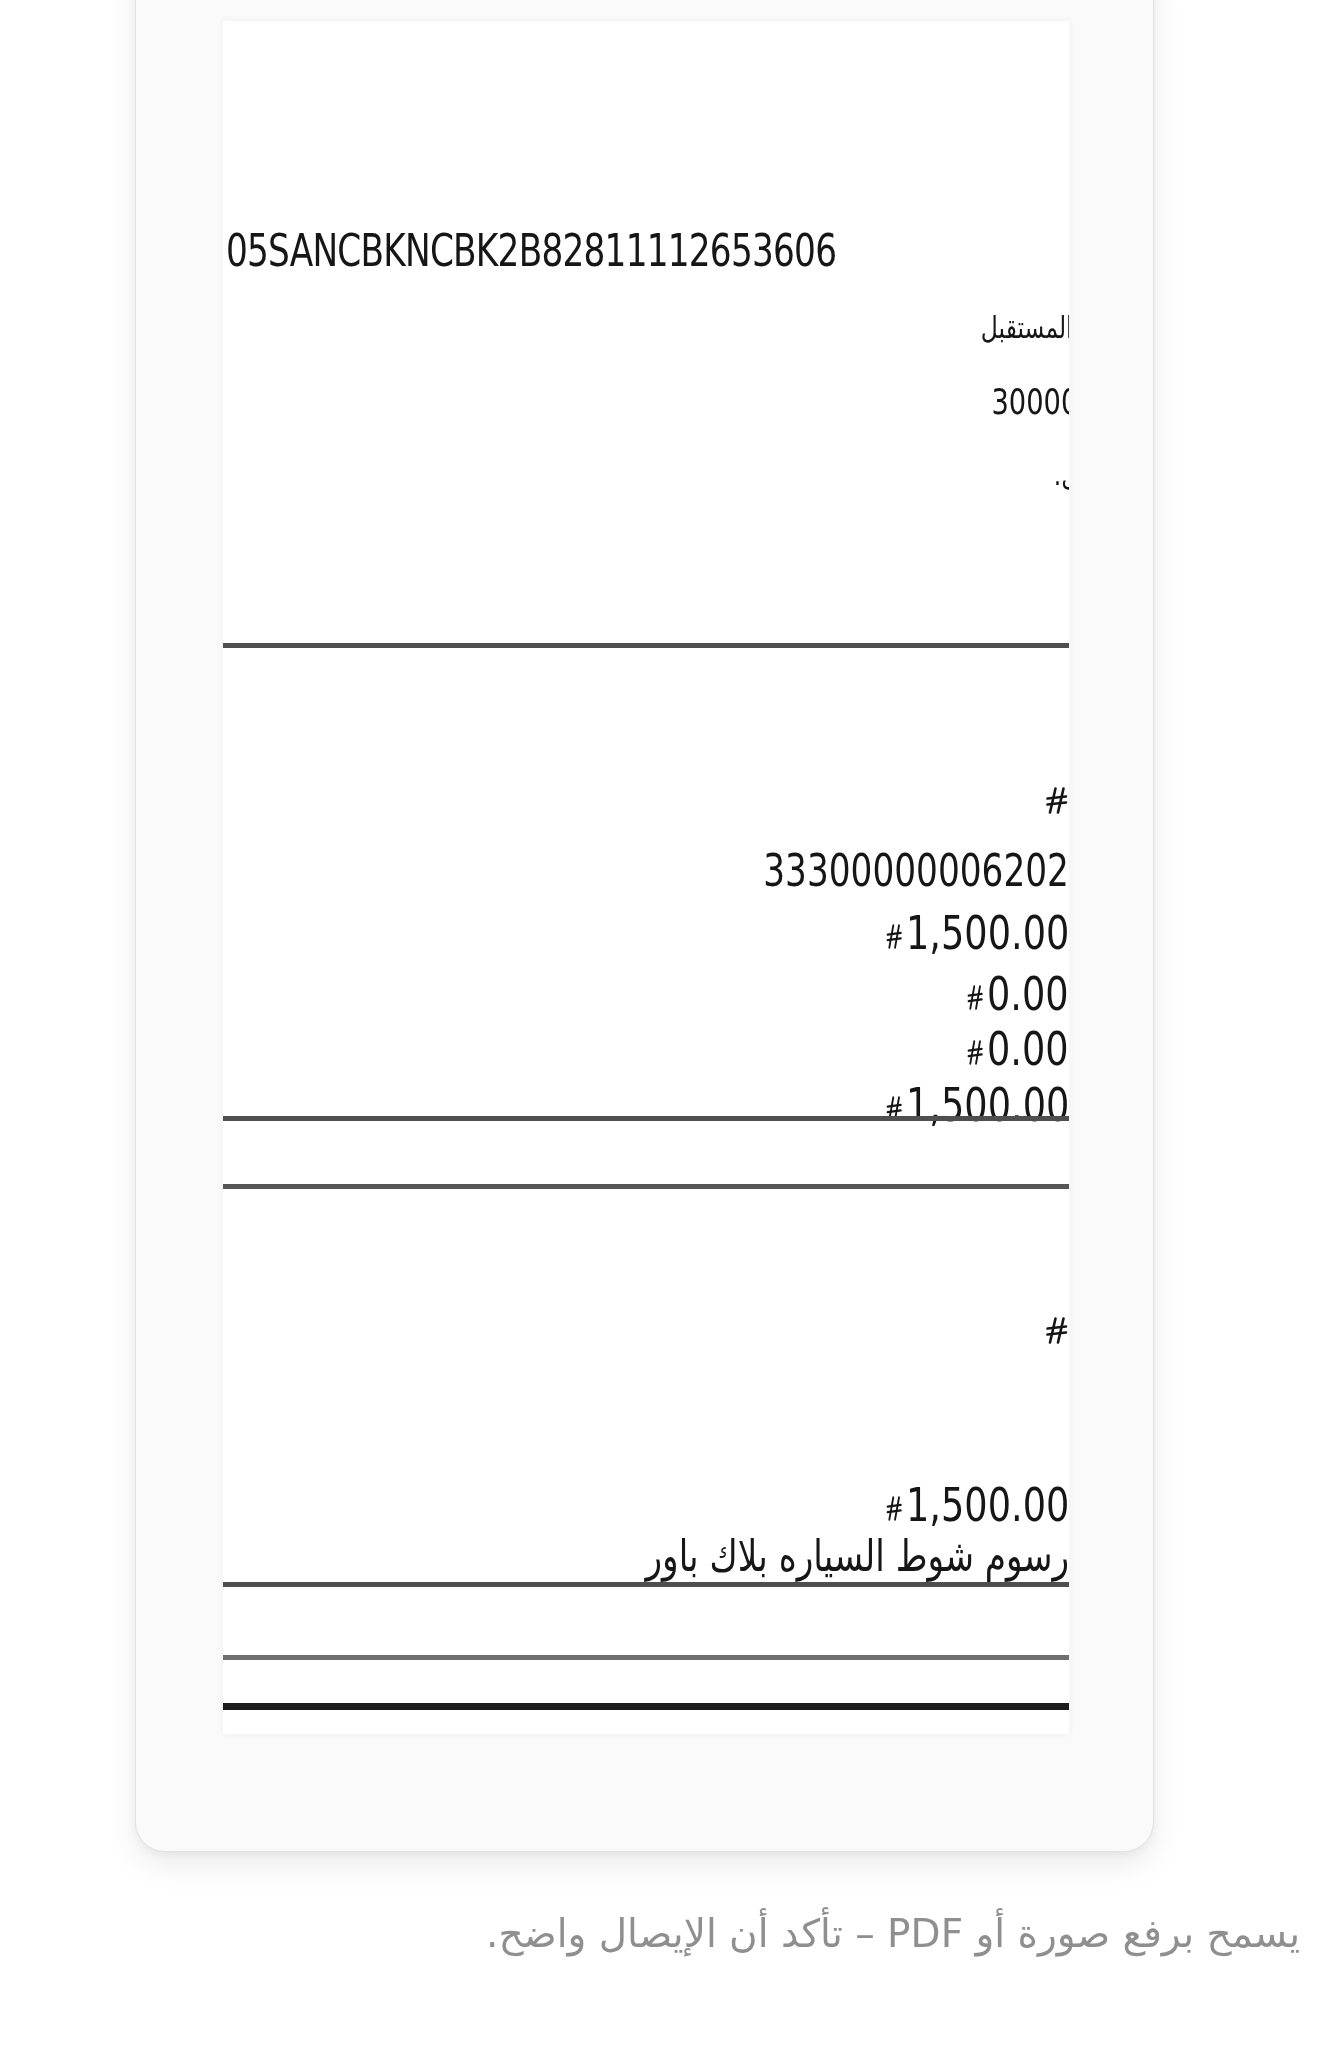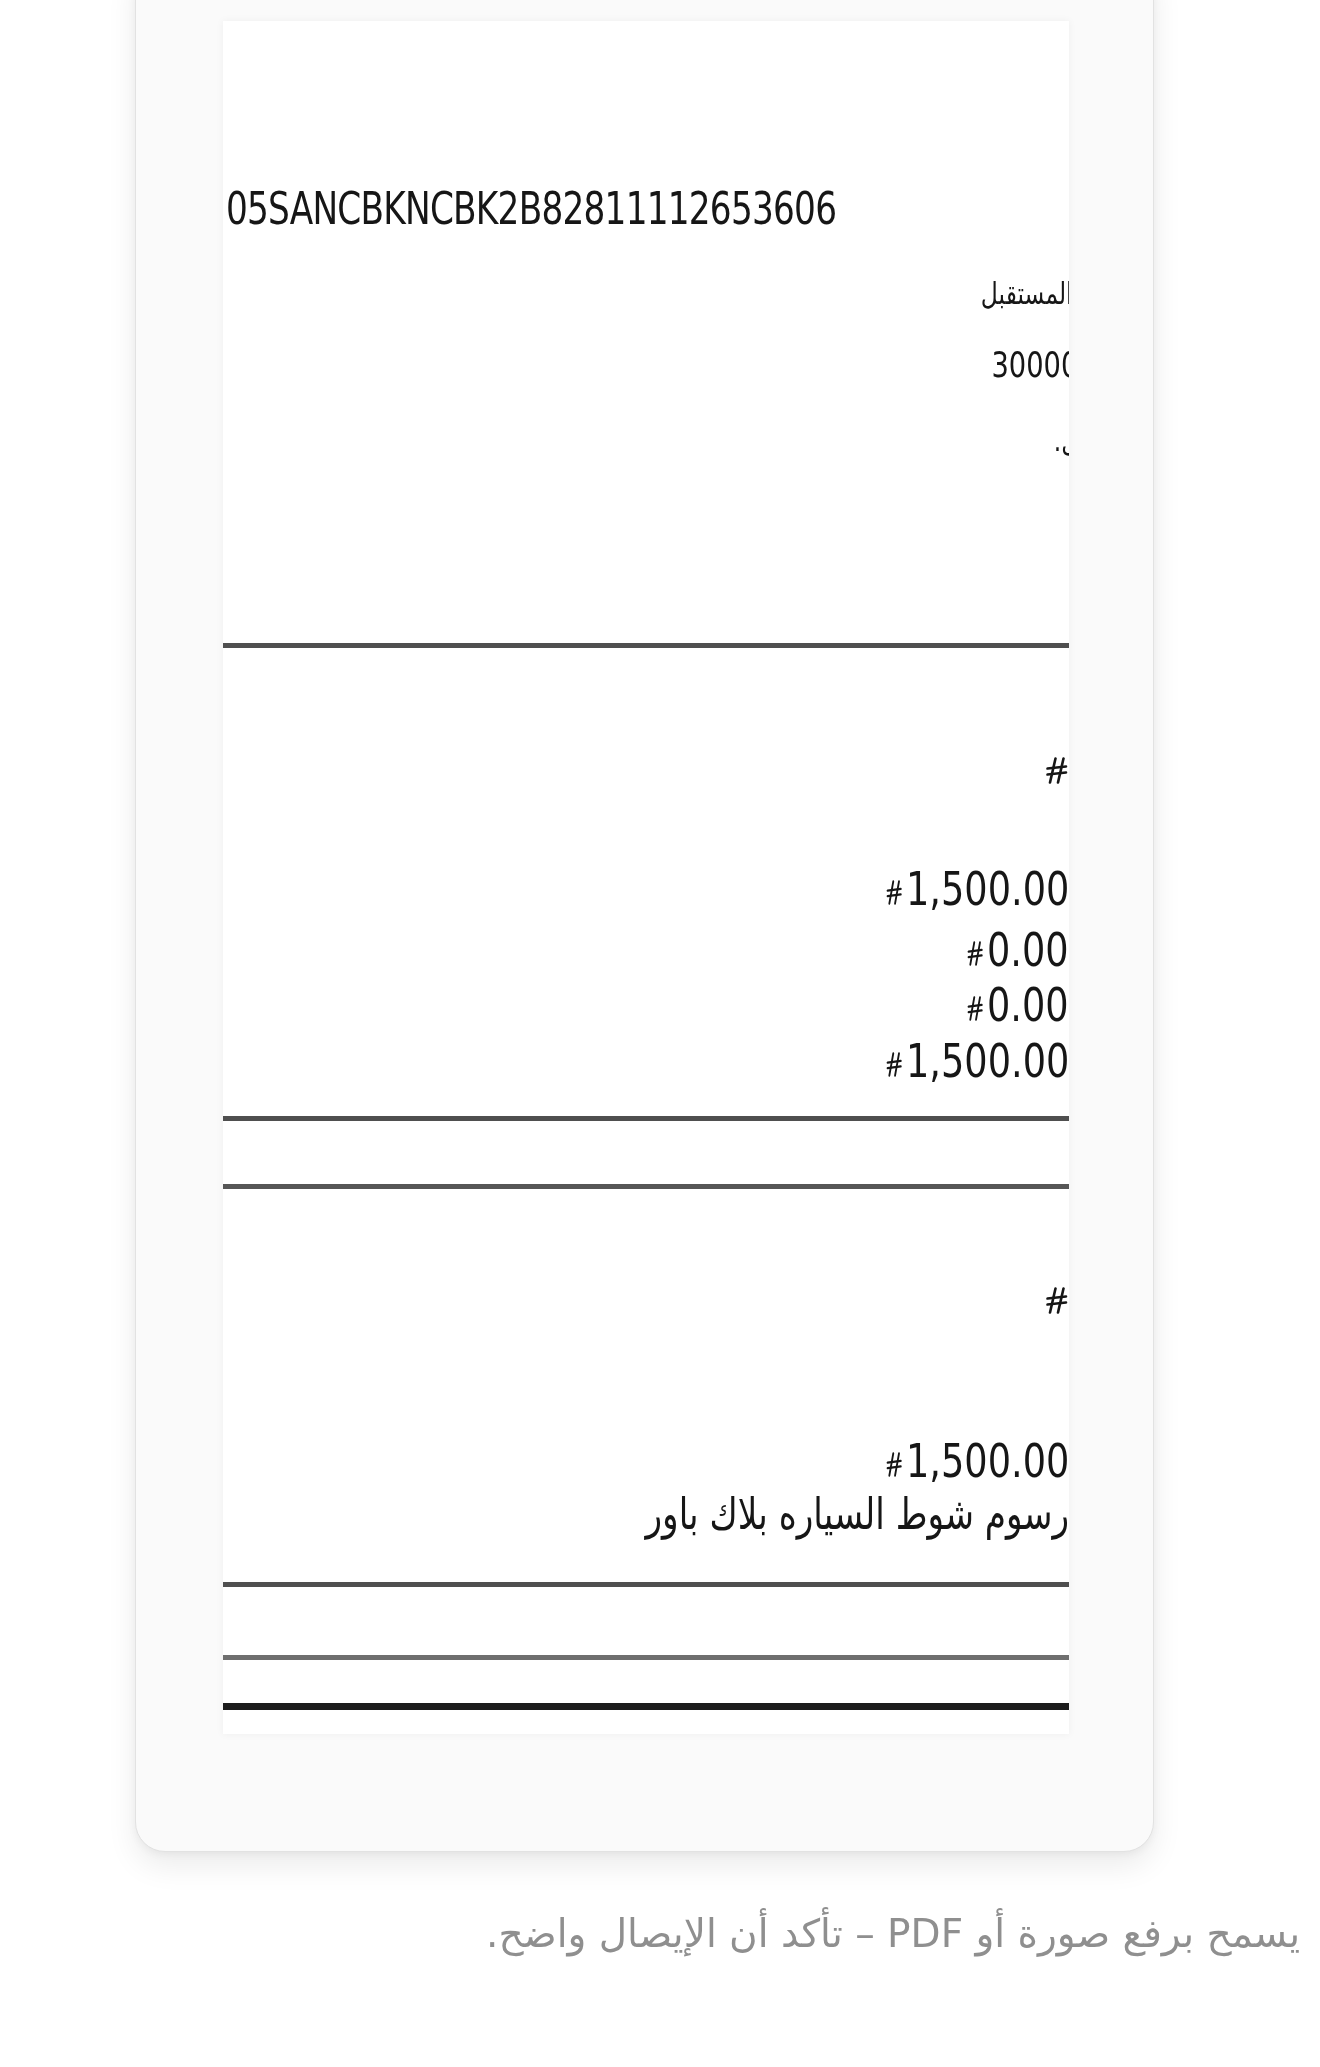--- a/index.html
+++ b/index.html
@@ -26,22 +26,23 @@
   .doc{
     position:absolute;
     left:87px;top:64px;
     width:846px;height:1713px;
     background:#ffffff;
     overflow:hidden;
     box-shadow:0 0 8px rgba(0,0,0,.05);
   }
   .r{
     position:absolute;left:0;width:100%;height:60px;
-    display:flex;align-items:center;justify-content:flex-end;
+    display:flex;justify-content:flex-end;
     white-space:nowrap;
+    margin-top:47px;
   }
   .cx{display:inline-block;transform:scaleX(0.78);transform-origin:100% 50%;white-space:nowrap;}
   .cx-l{transform-origin:0 50%;}
   .ltr{direction:ltr;unicode-bidi:embed;}
   .rtl{direction:rtl;unicode-bidi:embed;}
   .ref{justify-content:flex-start;padding-left:3px;font-size:44px;letter-spacing:-1px;}
   .val{padding-right:219px;font-size:44px;}
   .amt{padding-right:219px;font-size:47px;}
   .arb{font-size:30px;}
   .gap{display:inline-block;width:4px;}
@@ -90,20 +91,23 @@
     </div>
 
     <div class="divline" style="top:622px"></div>
 
     <div class="r" style="top:719px;padding-right:219px">
       <svg class="sar" width="24" height="27" viewBox="0 0 24 27">
           <use href="#sar-sym"></use>
         </svg>
     </div>
 
+    <div class="r val" style="top:777px">
+      <span class="cx ltr">33300000006202</span>
+    </div>
 
     <div class="r amt" style="top:837px">
       <span class="cx"><svg width="22" height="25" viewBox="0 0 24 27">
             <use href="#sar-sym"></use>
           </svg><span class="gap"></span><span class="ltr">1,500.00</span></span>
     </div>
 
     <div class="r amt" style="top:898px">
       <span class="cx"><svg width="22" height="25" viewBox="0 0 24 27">
             <use href="#sar-sym"></use>

